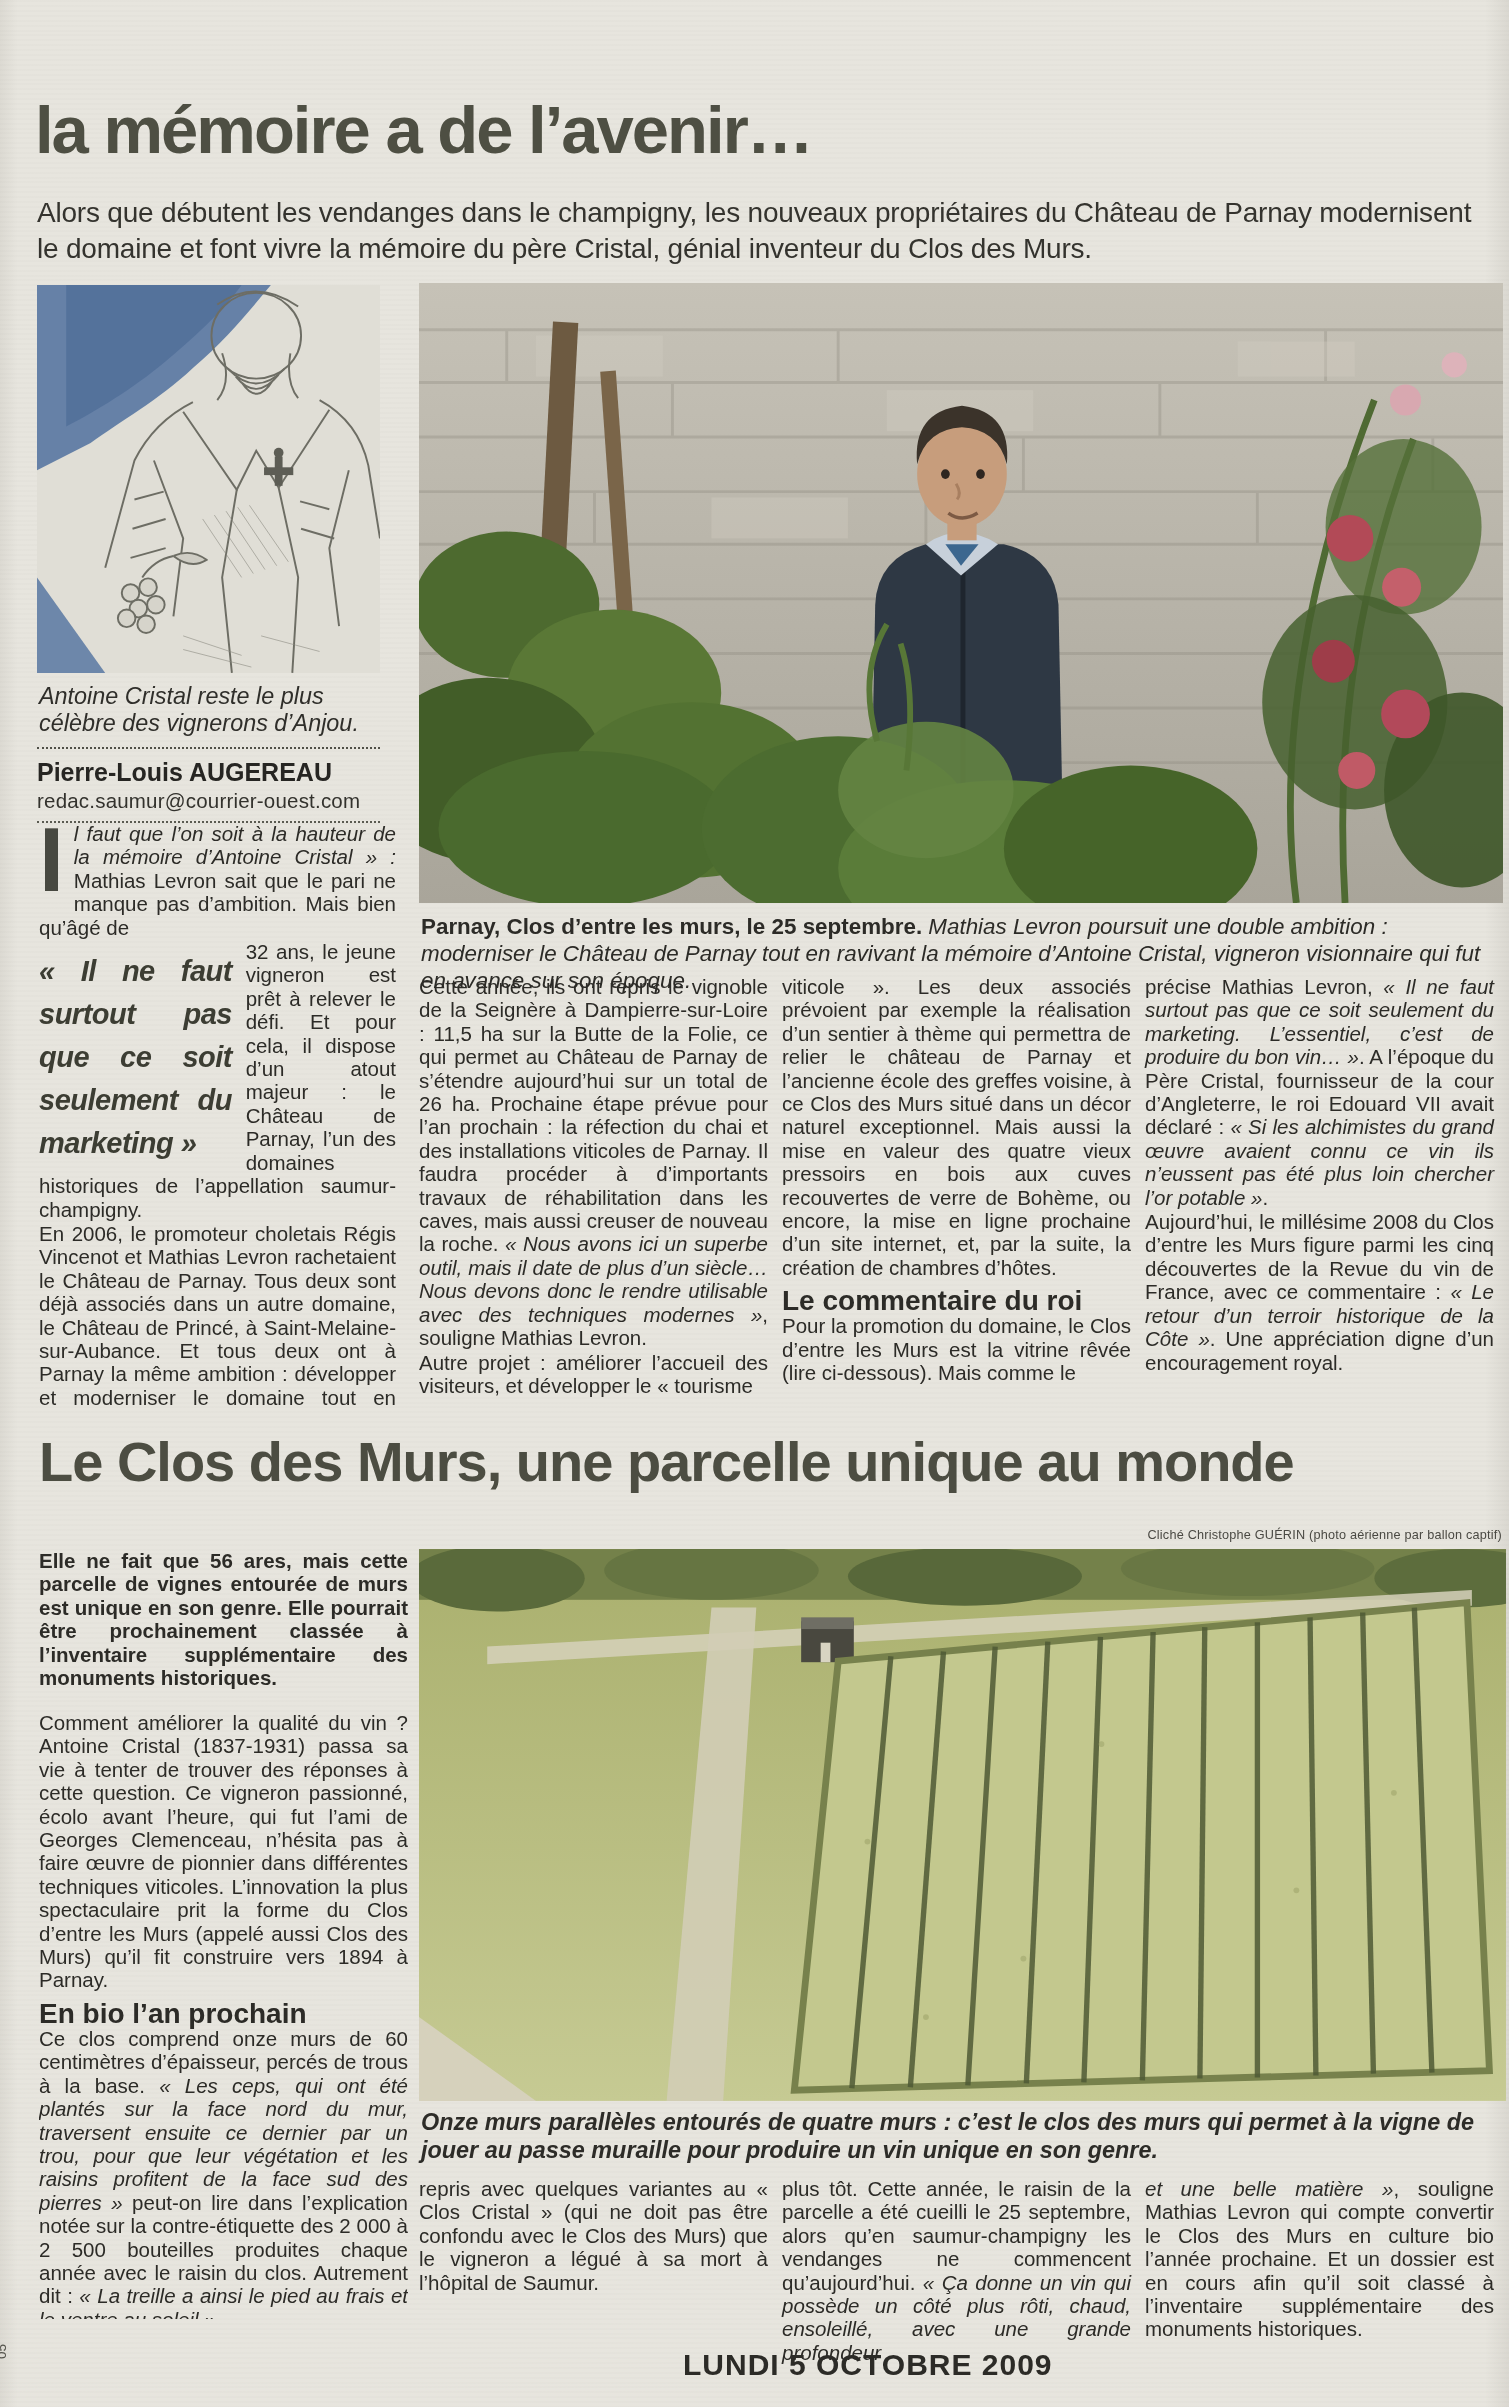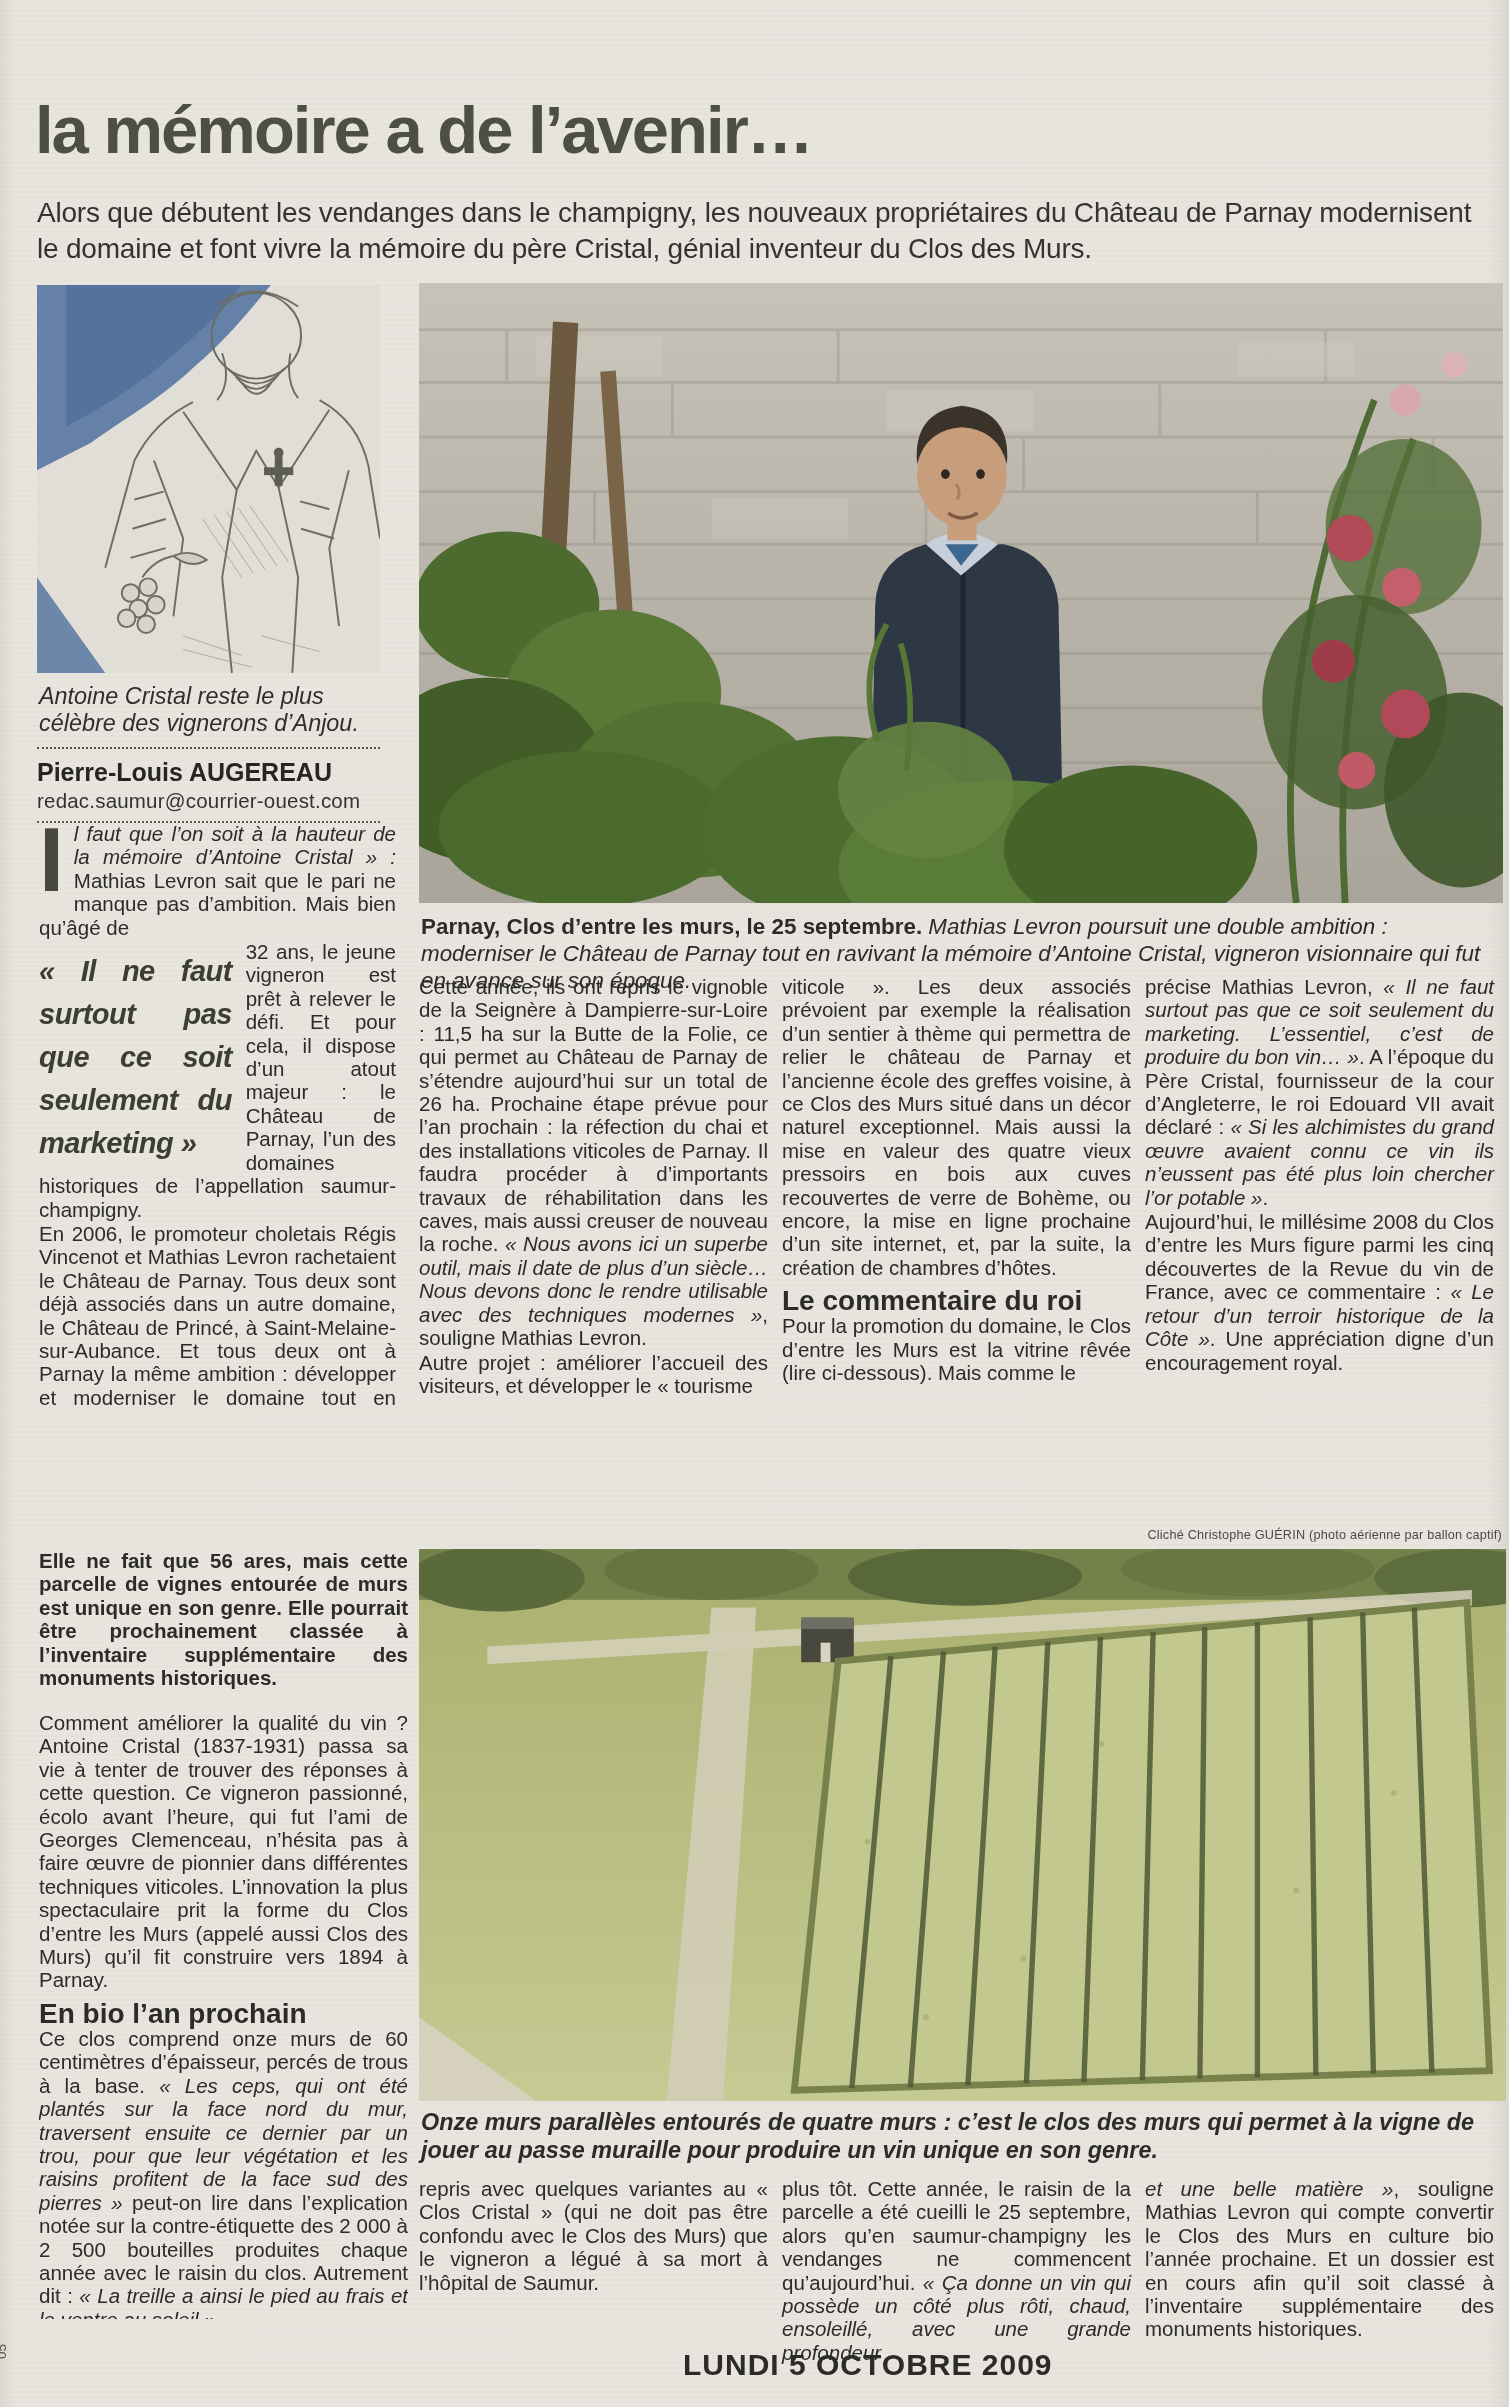--- a/index.html
+++ b/index.html
@@ -261,20 +261,21 @@
       <p>viticole ». Les deux associés prévoient par exemple la réalisation d’un sentier à thème qui permettra de relier le château de Parnay et l’ancienne école des greffes voisine, à ce Clos des Murs situé dans un décor naturel exceptionnel. Mais aussi la mise en valeur des quatre vieux pressoirs en bois aux cuves recouvertes de verre de Bohème, ou encore, la mise en ligne prochaine d’un site internet, et, par la suite, la création de chambres d’hôtes.</p>
       <div class="subhead">Le commentaire du roi</div>
       <p>Pour la promotion du domaine, le Clos d’entre les Murs est la vitrine rêvée (lire ci-dessous). Mais comme le</p>
     </div>
     <div class="colx c4">
       <p><span>précise Mathias Levron, </span><span class="it">« Il ne faut surtout pas que ce soit seulement du marketing. L’essentiel, c’est de produire du bon vin… »</span><span>. A l’époque du Père Cristal, fournisseur de la cour d’Angleterre, le roi Edouard VII avait déclaré : </span><span class="it">« Si les alchimistes du grand œuvre avaient connu ce vin ils n’eussent pas été plus loin chercher l’or potable »</span><span>.</span></p>
       <p><span>Aujourd’hui, le millésime 2008 du Clos d’entre les Murs figure parmi les cinq découvertes de la Revue du vin de France, avec ce commentaire : </span><span class="it">« Le retour d’un terroir historique de la Côte »</span><span>. Une appréciation digne d’un encouragement royal.</span></p>
     </div>
   </div>
 
+  <div class="abs headline2">Le Clos des Murs, une parcelle unique au monde</div>
 
   <div class="abs photo-credit">Cliché Christophe GUÉRIN (photo aérienne par ballon captif)</div>
 
   <div class="abs a2left bodytext">
     <p class="a2intro">Elle ne fait que 56 ares, mais cette parcelle de vignes entourée de murs est unique en son genre. Elle pourrait être prochainement classée à l’inventaire supplémentaire des monuments historiques.</p>
     <p>Comment améliorer la qualité du vin ? Antoine Cristal (1837-1931) passa sa vie à tenter de trouver des réponses à cette question. Ce vigneron passionné, écolo avant l’heure, qui fut l’ami de Georges Clemenceau, n’hésita pas à faire œuvre de pionnier dans différentes techniques viticoles. L’innovation la plus spectaculaire prit la forme du Clos d’entre les Murs (appelé aussi Clos des Murs) qu’il fit construire vers 1894 à Parnay.</p>
     <div class="subhead">En bio l’an prochain</div>
     <p><span>Ce clos comprend onze murs de 60 centimètres d’épaisseur, percés de trous à la base. </span><span class="it">« Les ceps, qui ont été plantés sur la face nord du mur, traversent ensuite ce dernier par un trou, pour que leur végétation et les raisins profitent de la face sud des pierres »</span><span> peut-on lire dans l’explication notée sur la contre-étiquette des 2 000 à 2 500 bouteilles produites chaque année avec le raisin du clos. Autrement dit : </span><span class="it">« La treille a ainsi le pied au frais et le ventre au soleil »</span><span>.</span></p>
 
   </div>

